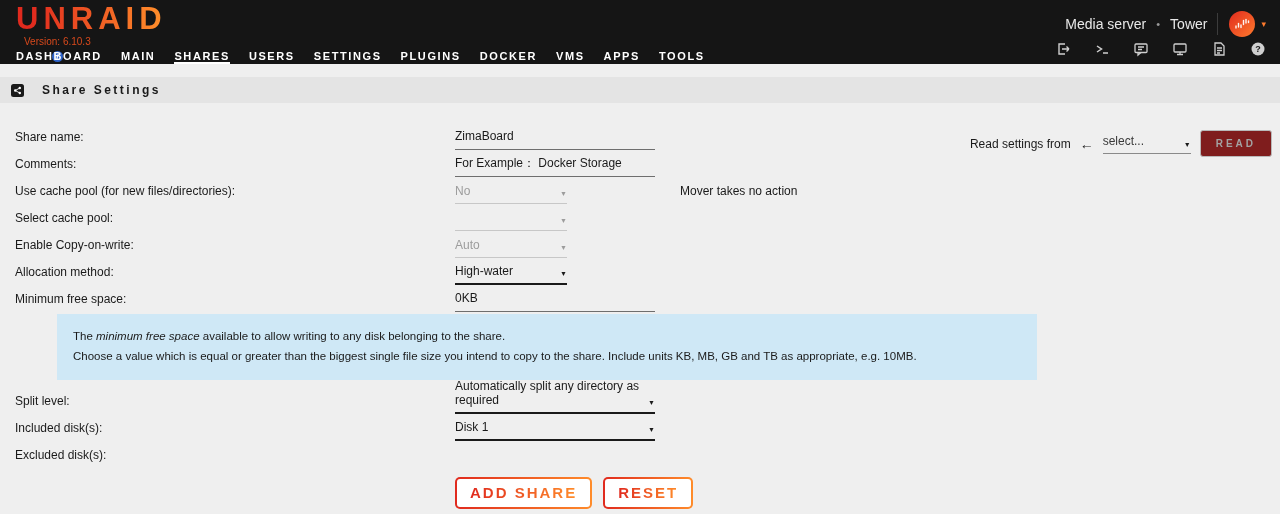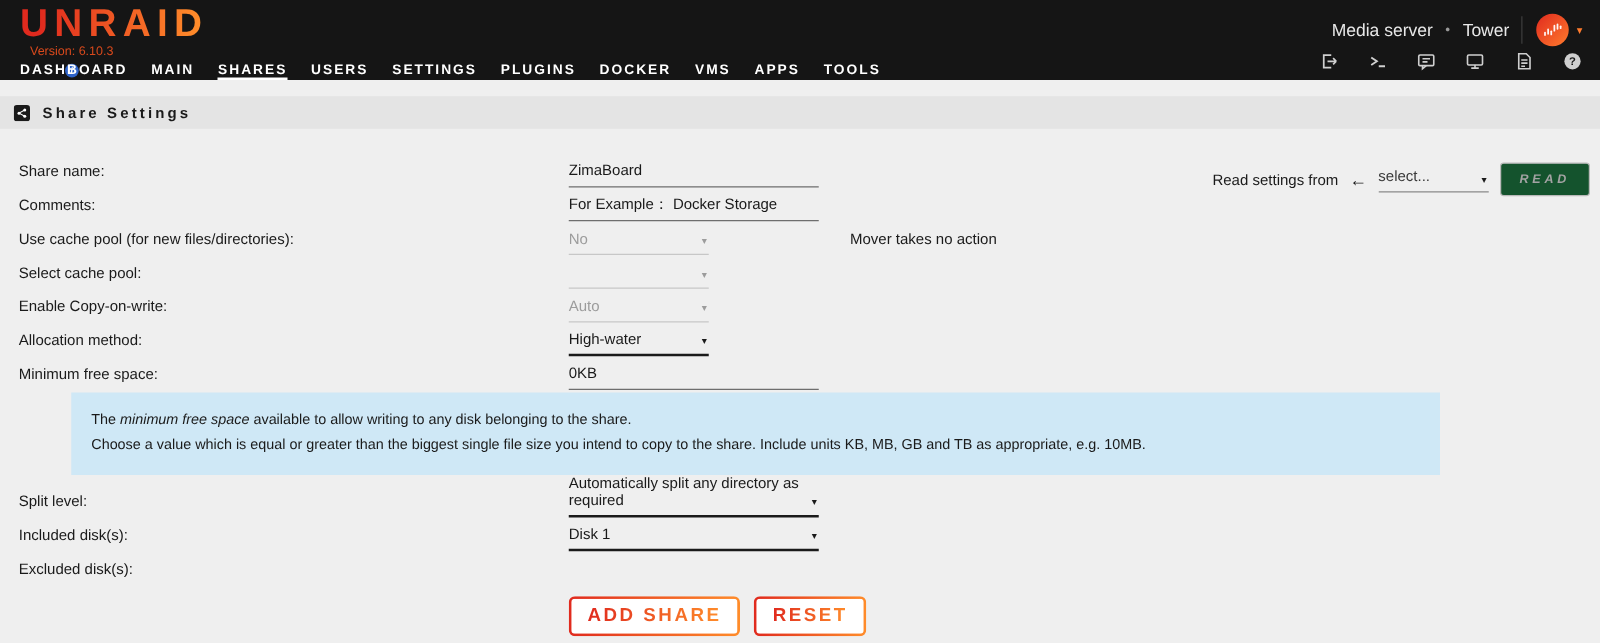--- a/index.html
+++ b/index.html
@@ -29,21 +29,21 @@
   .nav-item { color:#fff; font-size:11px; font-weight:bold; letter-spacing:1.6px;
     cursor:pointer; border-bottom:2px solid transparent; }
   .nav-item.active { border-bottom:2px solid #fff; }
 
   .toolbar { position:absolute; right:14px; bottom:7px; display:flex; gap:23px;
     align-items:center; }
   .tb-icon { width:16px; height:16px; cursor:pointer; display:block; }
 
   
   .section-bar { margin-top:13px; height:26px; background:#e4e4e4; display:flex;
-    align-items:center; gap:10px; padding-left:11px; }
+    align-items:center; gap:18px; padding-left:11px; }
   .section-icon { width:13px; height:13px; display:block; }
   .section-title { font-size:12px; font-weight:bold; letter-spacing:2.5px; color:#1a1a1a; }
 
   
   .form { position:relative; margin-top:22px; }
   .row { position:relative; height:27px; }
   .row-label { position:absolute; left:15px; top:5px; font-size:12px; color:#1a1a1a; }
   .row-control { position:absolute; left:455px; bottom:2px; }
   .row-note { position:absolute; left:680px; top:5px; font-size:12px; color:#1a1a1a; }
 
@@ -59,26 +59,26 @@
 
   
   .read-block { position:absolute; right:8px; top:5px; display:flex;
     align-items:center; gap:9px; }
   .read-label { font-size:12px; color:#1a1a1a; }
   .arrow-left { font-size:14px; font-weight:bold; color:#1a1a1a; }
   .read-sel { display:flex; justify-content:space-between; align-items:flex-end;
     width:88px; border-bottom:1px solid #8a8a8a; padding-bottom:5px;
     font-size:12px; color:#3a3a3a; cursor:pointer; }
   .read-sel .caret { font-size:7px; color:#1a1a1a; }
-  .read-btn { border:1px solid #b9b9b9; border-radius:3px; background:#14532d;
+  .read-btn { border:1px solid #b9b9b9; border-radius:3px; background:#7f1d1d;
     color:#a3a3a3; font-size:10px; font-weight:bold; letter-spacing:3px;
-    padding:7px 15px; font-family:inherit; cursor:default;font-style:italic; }
-
-  
-  .info-box { margin-left:57px; width:1095px; background:#cfe8f6; color:#1a1a1a;
+    padding:7px 15px; font-family:inherit; cursor:default; }
+
+  
+  .info-box { margin-left:57px; width:980px; background:#cfe8f6; color:#1a1a1a;
     font-size:11.5px; padding:11px 16px 12px; margin-top:0; }
   .info-box p { margin:4px 0; line-height:1.35; }
   .info-box em { font-style:italic; }
 
   .bottom-rows { margin-top:9px; }
 
   .btn-row { margin:7px 0 0 455px; display:flex; gap:11px; }
   .grad-btn { border:2px solid transparent; border-radius:5px;
     background:linear-gradient(#fff,#fff) padding-box,
                linear-gradient(90deg,#e02a1e,#ff8c2a) border-box;

